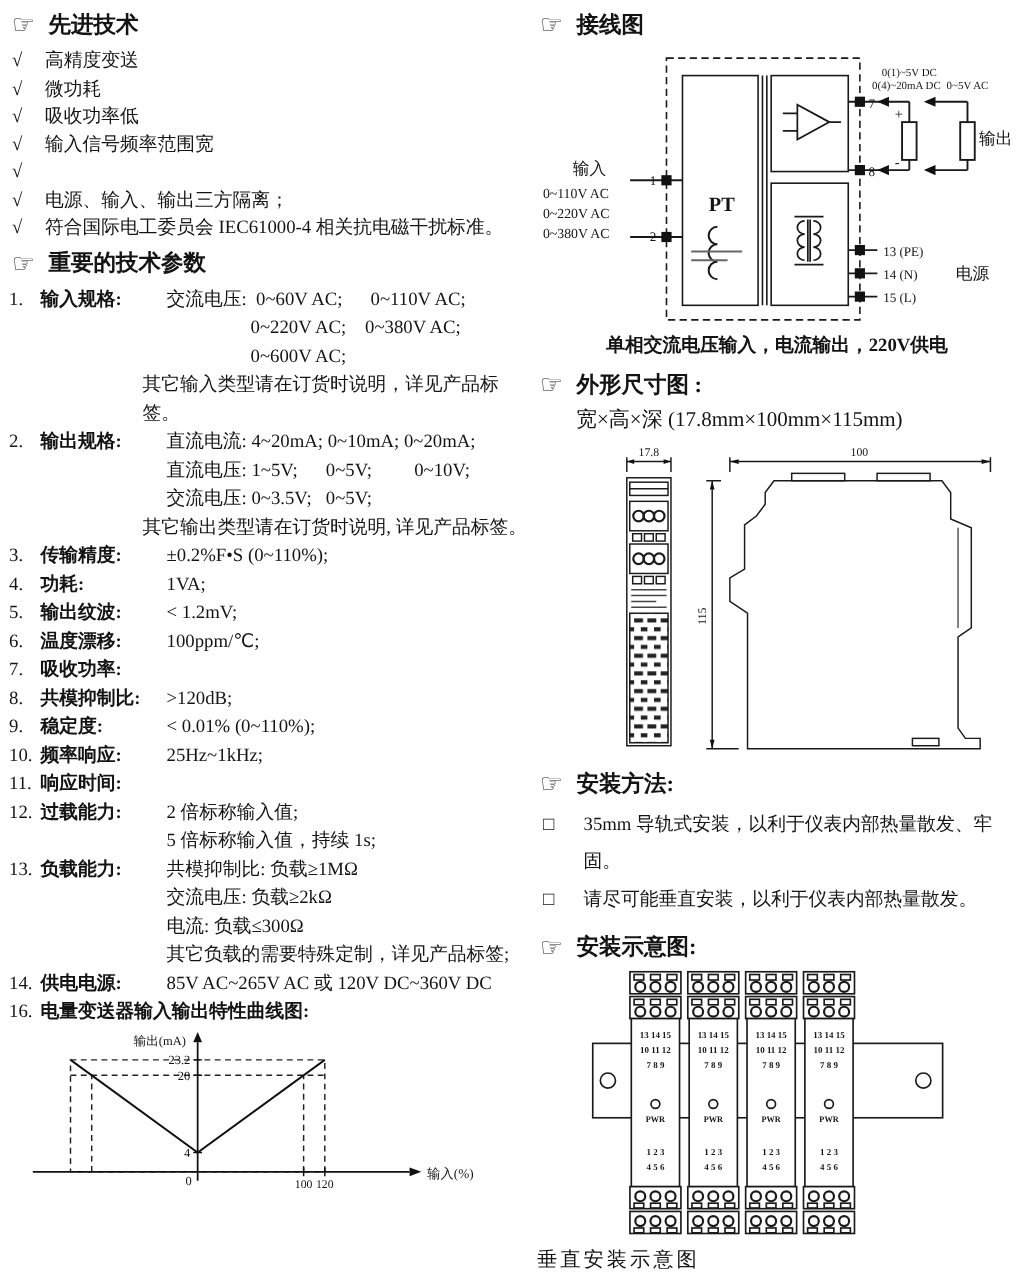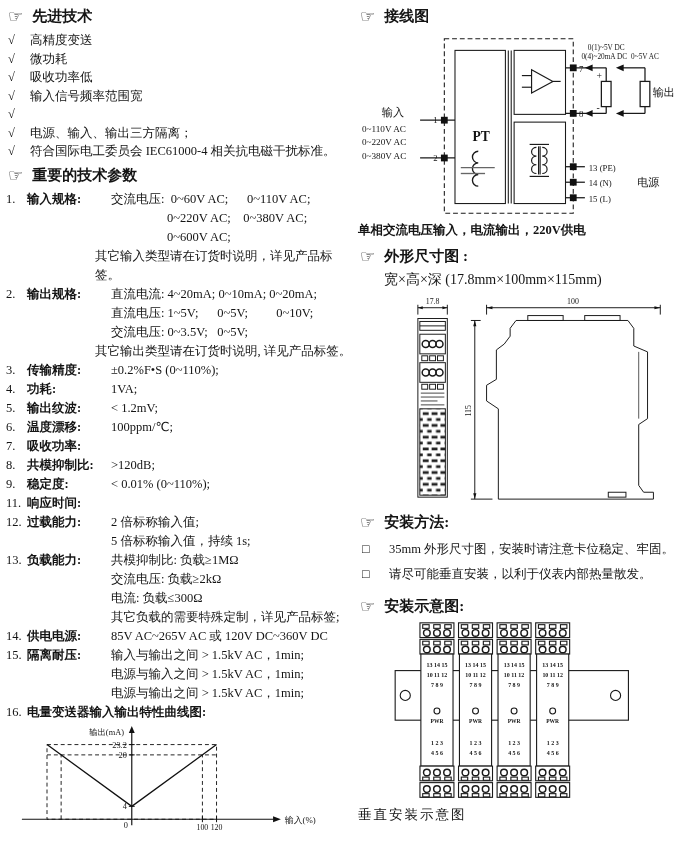--- a/index.html
+++ b/index.html
@@ -17,21 +17,21 @@
   .spec-item{display:flex;line-height:19px}
   .spec-num{width:21px;flex-shrink:0}
   .spec-label{font-weight:bold;width:84px;flex-shrink:0}
   .spec-label-full{font-weight:bold}
   .spec-vals{flex:1}
   .row{white-space:pre-wrap}
   .ind-b{padding-left:56px}
   .ind-c{margin-left:-16px}
   .c1{display:inline-block;width:150px}
   .chart-block{margin:3px 0 0 10px}
-  .diagram-caption{text-align:left;font-weight:bold;font-size:12.5px;margin-top:1px}
+  .diagram-caption{text-align:center;font-weight:bold;font-size:12.5px;margin-top:1px}
   .size-line{margin:3px 0 4px 26px;font-size:14px}
   .install-item{display:flex;gap:14px;line-height:25px;margin-left:4px}
   .box-icon{width:13px;flex-shrink:0}
   .sch-caption{font-size:13.5px;margin-top:5px;letter-spacing:2px}
   svg{display:block}
   svg text{fill:#141414;font-family:inherit}
   .mt8{margin-top:8px}.mt10{margin-top:10px}
 </style>
 </head>
 <body>
@@ -139,20 +139,27 @@
         </div>
       </div>
       <div class="spec-item">
         <span class="spec-num">9.</span>
         <span class="spec-label">稳定度:</span>
         <div class="spec-vals">
           <div class="row">&lt; 0.01% (0~110%);</div>
         </div>
       </div>
       <div class="spec-item">
+        <span class="spec-num">10.</span>
+        <span class="spec-label">频率响应:</span>
+        <div class="spec-vals">
+          <div class="row">25Hz~1kHz;</div>
+        </div>
+      </div>
+      <div class="spec-item">
         <span class="spec-num">11.</span>
         <span class="spec-label">响应时间:</span>
       </div>
       <div class="spec-item">
         <span class="spec-num">12.</span>
         <span class="spec-label">过载能力:</span>
         <div class="spec-vals">
           <div class="row">2 倍标称输入值;</div>
           <div class="row">5 倍标称输入值，持续 1s;</div>
         </div>
@@ -165,29 +172,20 @@
           <div class="row">交流电压: 负载≥2kΩ</div>
           <div class="row">电流: 负载≤300Ω</div>
           <div class="row">其它负载的需要特殊定制，详见产品标签;</div>
         </div>
       </div>
       <div class="spec-item">
         <span class="spec-num">14.</span>
         <span class="spec-label">供电电源:</span>
         <div class="spec-vals">
           <div class="row">85V AC~265V AC 或 120V DC~360V DC</div>
-        </div>
-      </div>
-      <div class="spec-item">
-        <span class="spec-num">15.</span>
-        <span class="spec-label">隔离耐压:</span>
-        <div class="spec-vals">
-          <div class="row">输入与输出之间 &gt; 1.5kV AC，1min;</div>
-          <div class="row">电源与输入之间 &gt; 1.5kV AC，1min;</div>
-          <div class="row">电源与输出之间 &gt; 1.5kV AC，1min;</div>
         </div>
       </div>
       <div class="spec-item">
         <span class="spec-num">16.</span>
         <span class="spec-label-full">电量变送器输入输出特性曲线图:</span>
       </div>
     </div>
 
   <div class="chart-block">
     <svg id="curve-chart" viewBox="0 0 318 112" width="312" height="110">
@@ -379,21 +377,21 @@
     <text x="112" y="120" text-anchor="middle" font-size="8" transform="rotate(-90,112,120)">115</text>
   </svg>
 
   <div class="sec-head mt8">
     <span class="hand">☞</span>
     <span>安装方法:</span>
   </div>
   <div>
       <div class="install-item">
         <span class="box-icon">□</span>
-        <span>35mm 外形尺寸图，安装时请注意卡位稳定、牢固。</span>
+        <span>35mm 导轨式安装，以利于仪表内部热量散发、牢固。</span>
       </div>
       <div class="install-item">
         <span class="box-icon">□</span>
         <span>请尽可能垂直安装，以利于仪表内部热量散发。</span>
       </div>
     </div>
 
   <div class="sec-head mt10">
     <span class="hand">☞</span>
     <span>安装示意图:</span>

